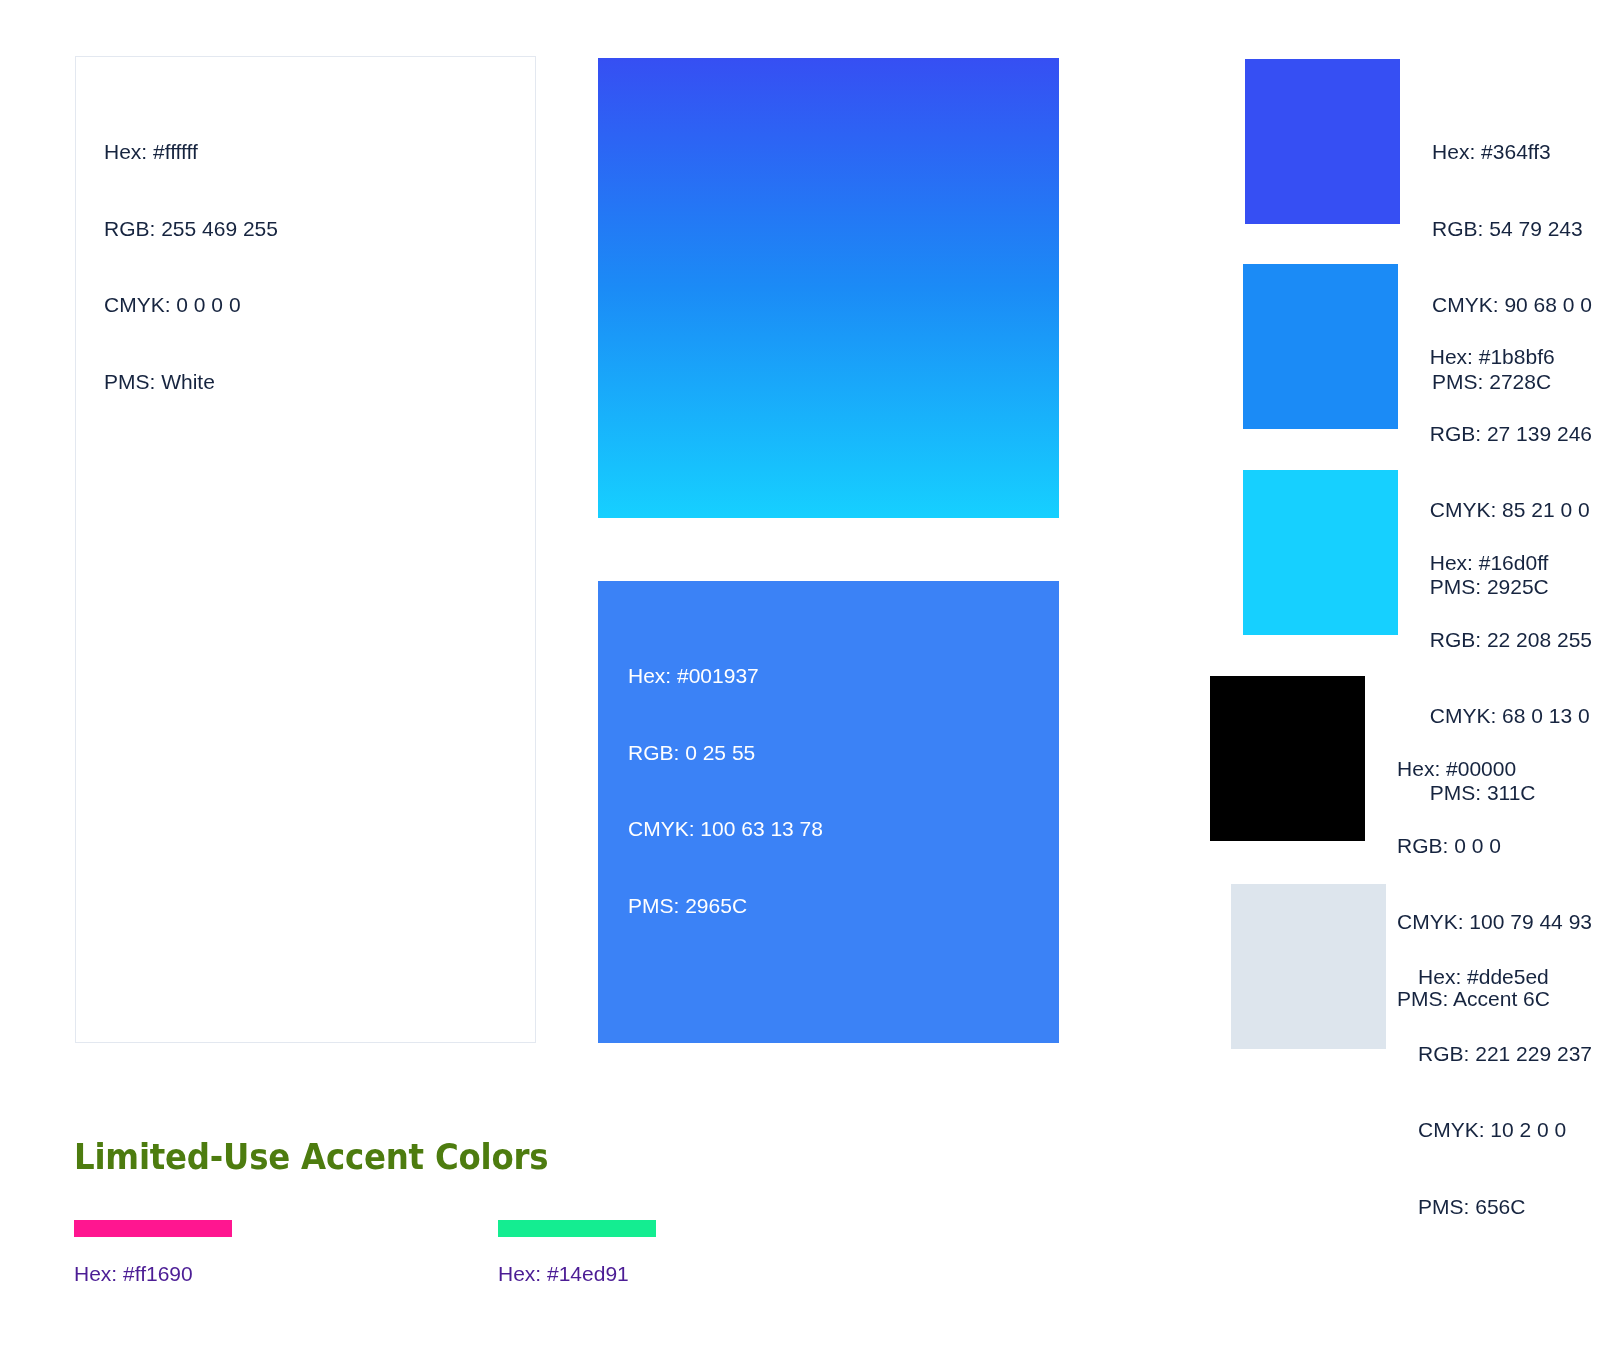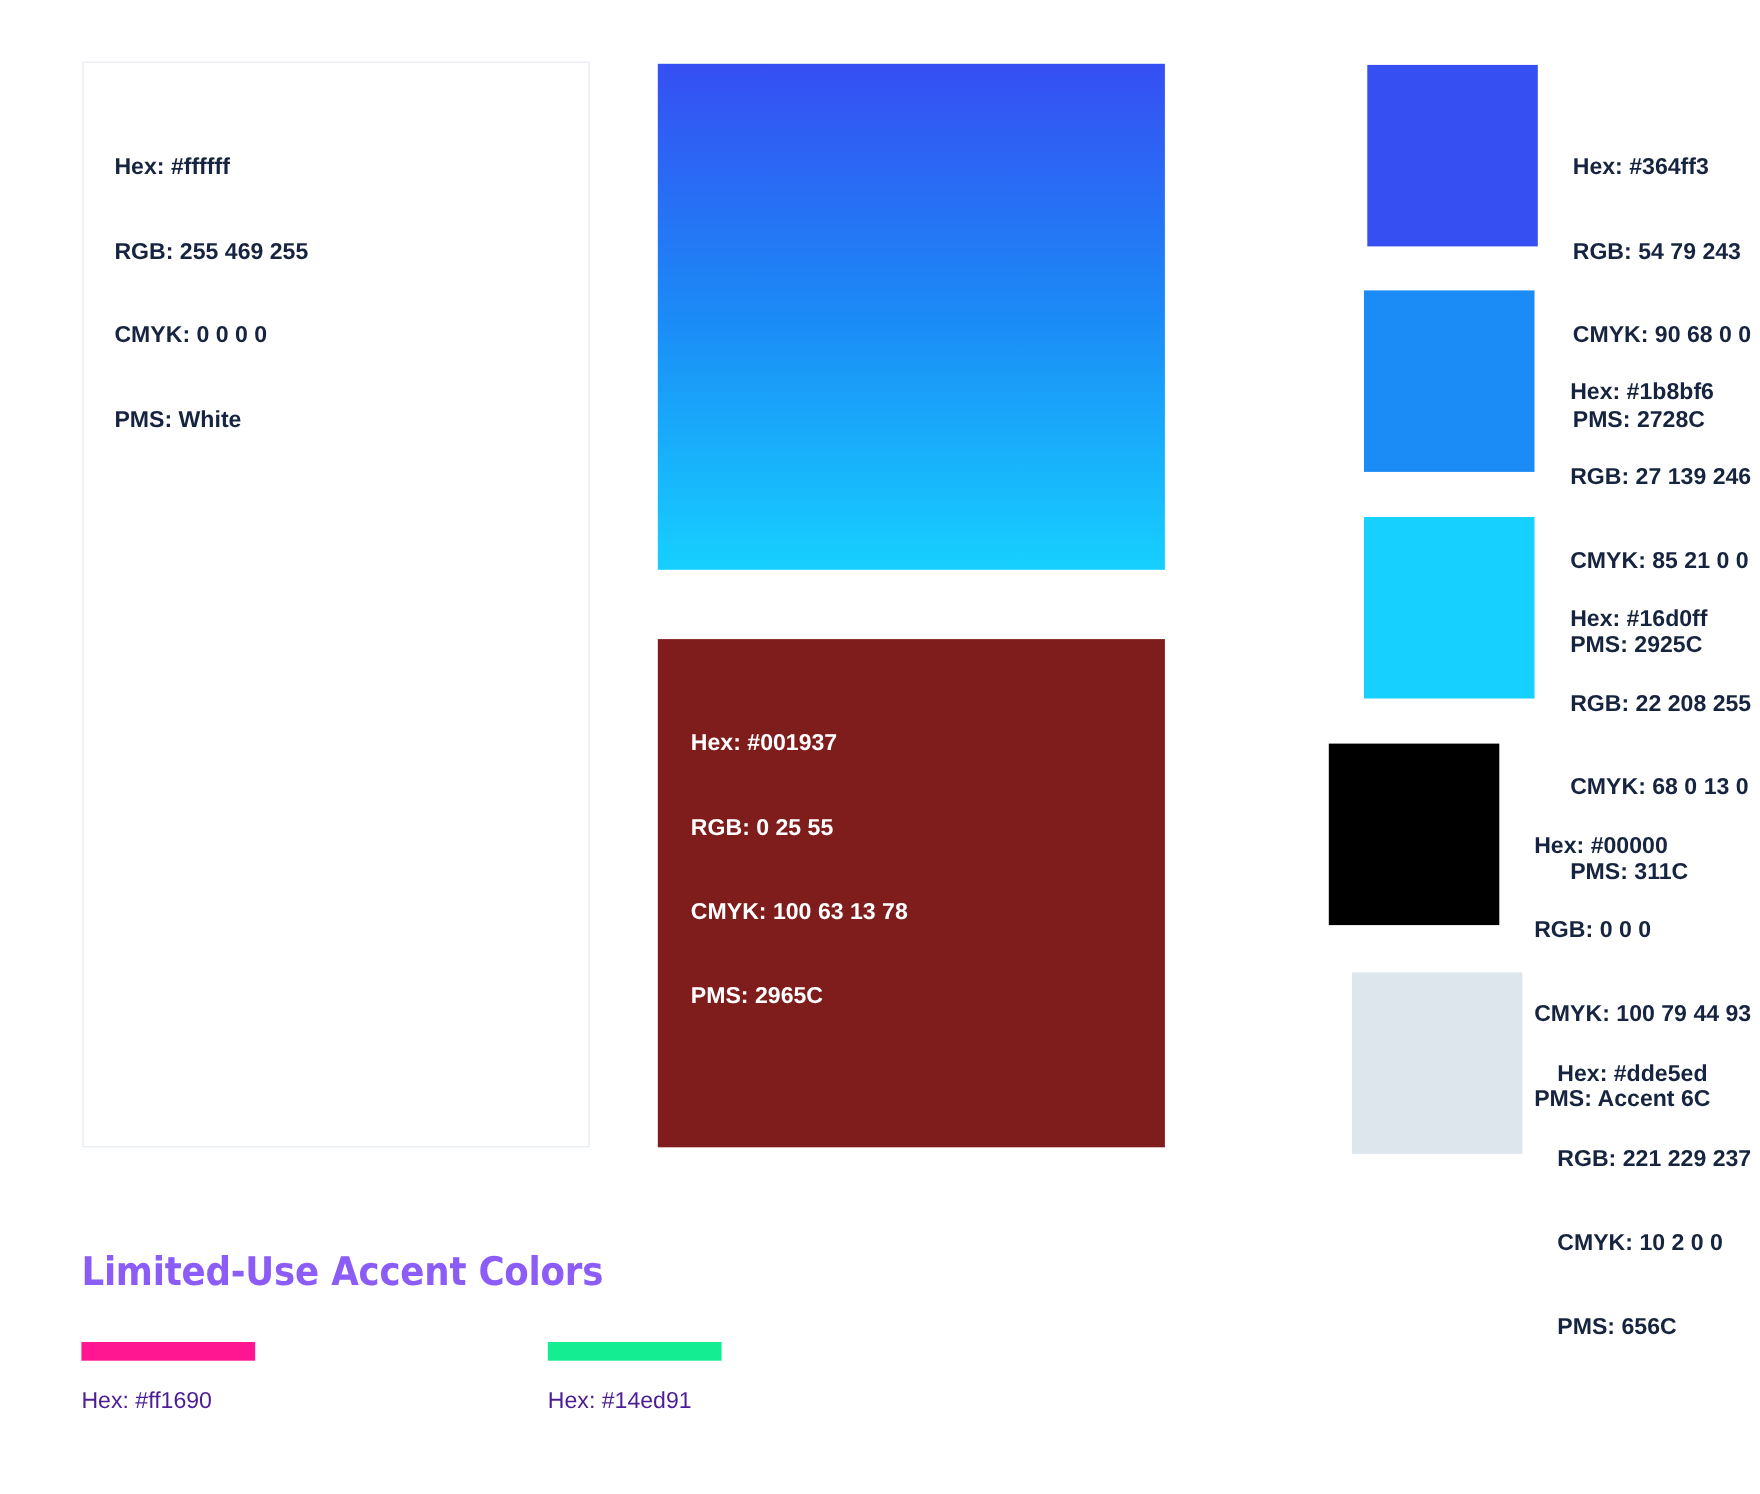--- a/index.html
+++ b/index.html
@@ -16,21 +16,21 @@
   }
 
   
   .info {
     font-size: 21px;
     line-height: 25.5px;
     color: #16243f;
     white-space: pre;
   }
   .info.on-dark { color: #ffffff; }
-  .info div { white-space: pre; font-weight: bold; }
+  .info div { white-space: pre; }
 
   
   .white-card {
     position: absolute;
     left: 75px;
     top: 56px;
     width: 461px;
     height: 987px;
     background: #ffffff;
     border: 1px solid #e3e8f0;
@@ -52,21 +52,21 @@
     background: linear-gradient(180deg, #364ff3 0%, #1b8bf6 50%, #16d0ff 100%);
   }
 
   
   .navy-block {
     position: absolute;
     left: 598px;
     top: 581px;
     width: 461px;
     height: 462px;
-    background: #7f1d1d;
+    background: #3b82f6;
   }
   .navy-block .info {
     position: absolute;
     left: 30px;
     top: 31px;
   }
 
   
   .swatch-row {
     position: absolute;
@@ -93,21 +93,21 @@
   .row-4 { top: 884px; }
 
   
   .accent-heading {
     position: absolute;
     left: 74px;
     top: 1136px;
     font-family: "DejaVu Sans Condensed", "Liberation Sans Narrow", "Liberation Sans", sans-serif;
     font-size: 36px;
     font-weight: bold;
-    color: #8b5cf6;
+    color: #4d7c0f;
     letter-spacing: -0.2px;
     white-space: nowrap;
   }
   .accent-row {
     position: absolute;
     left: 74px;
     top: 1220px;
     width: 700px;
     height: 90px;
   }

